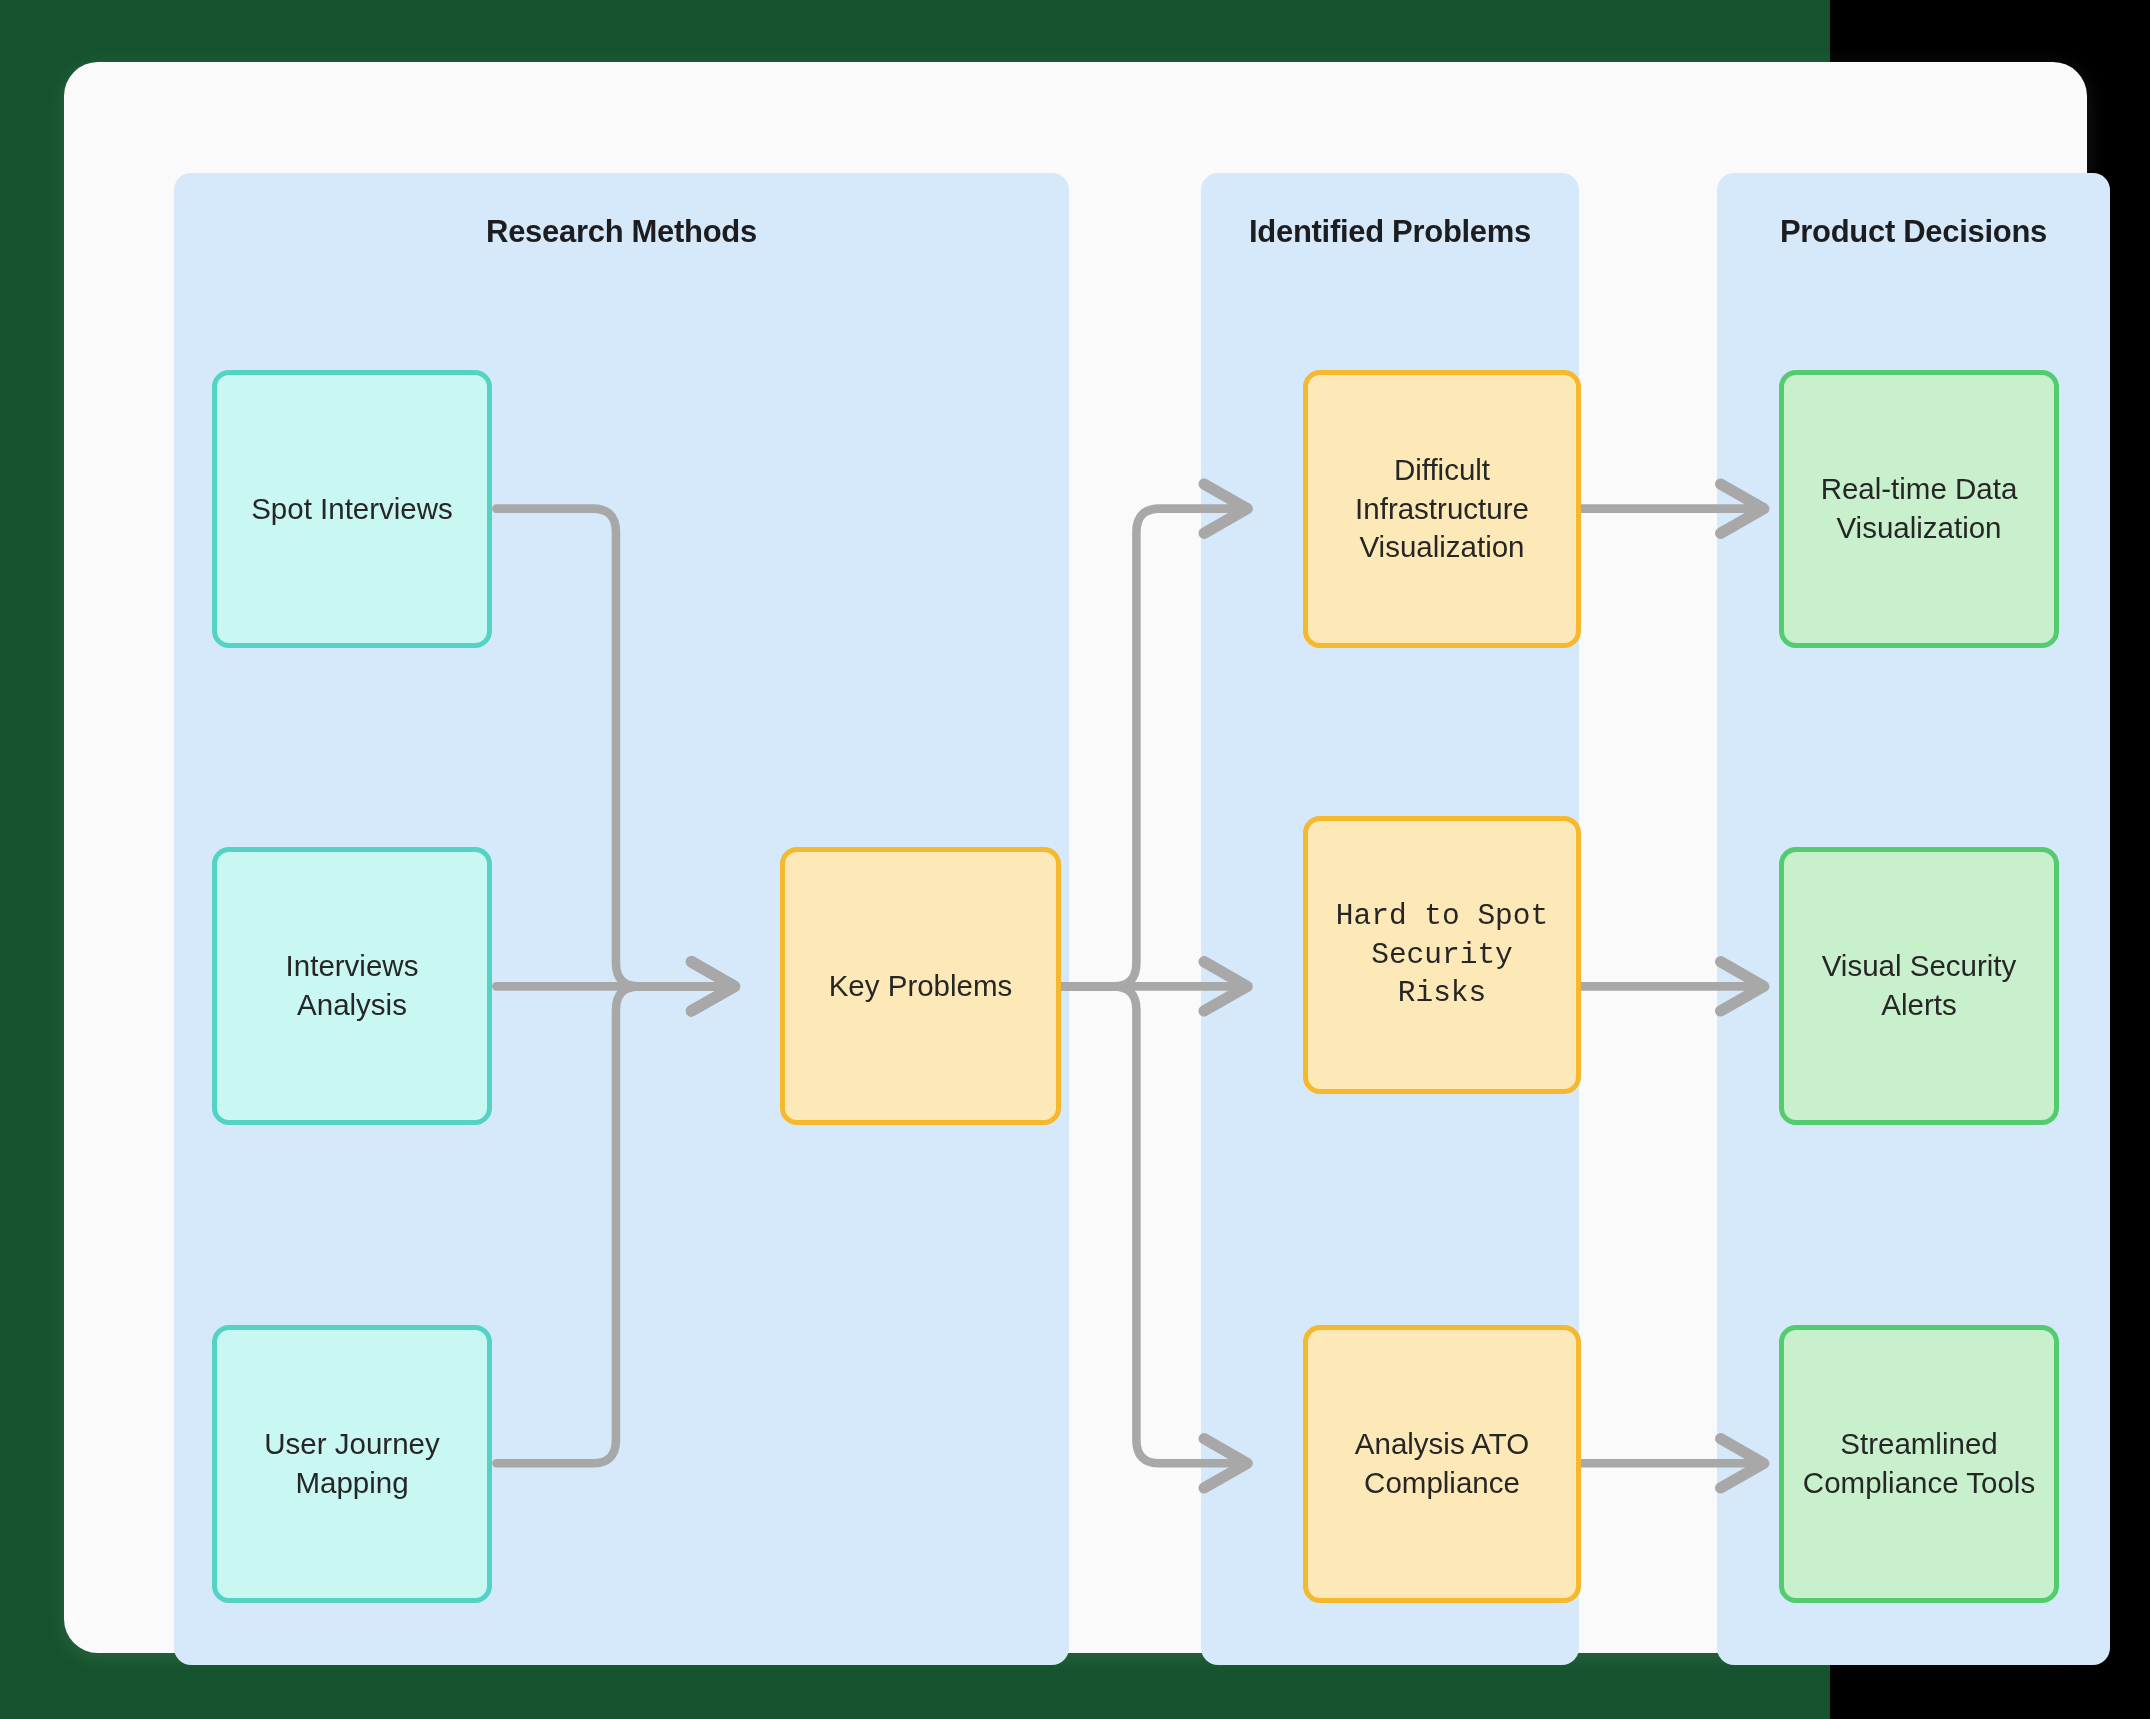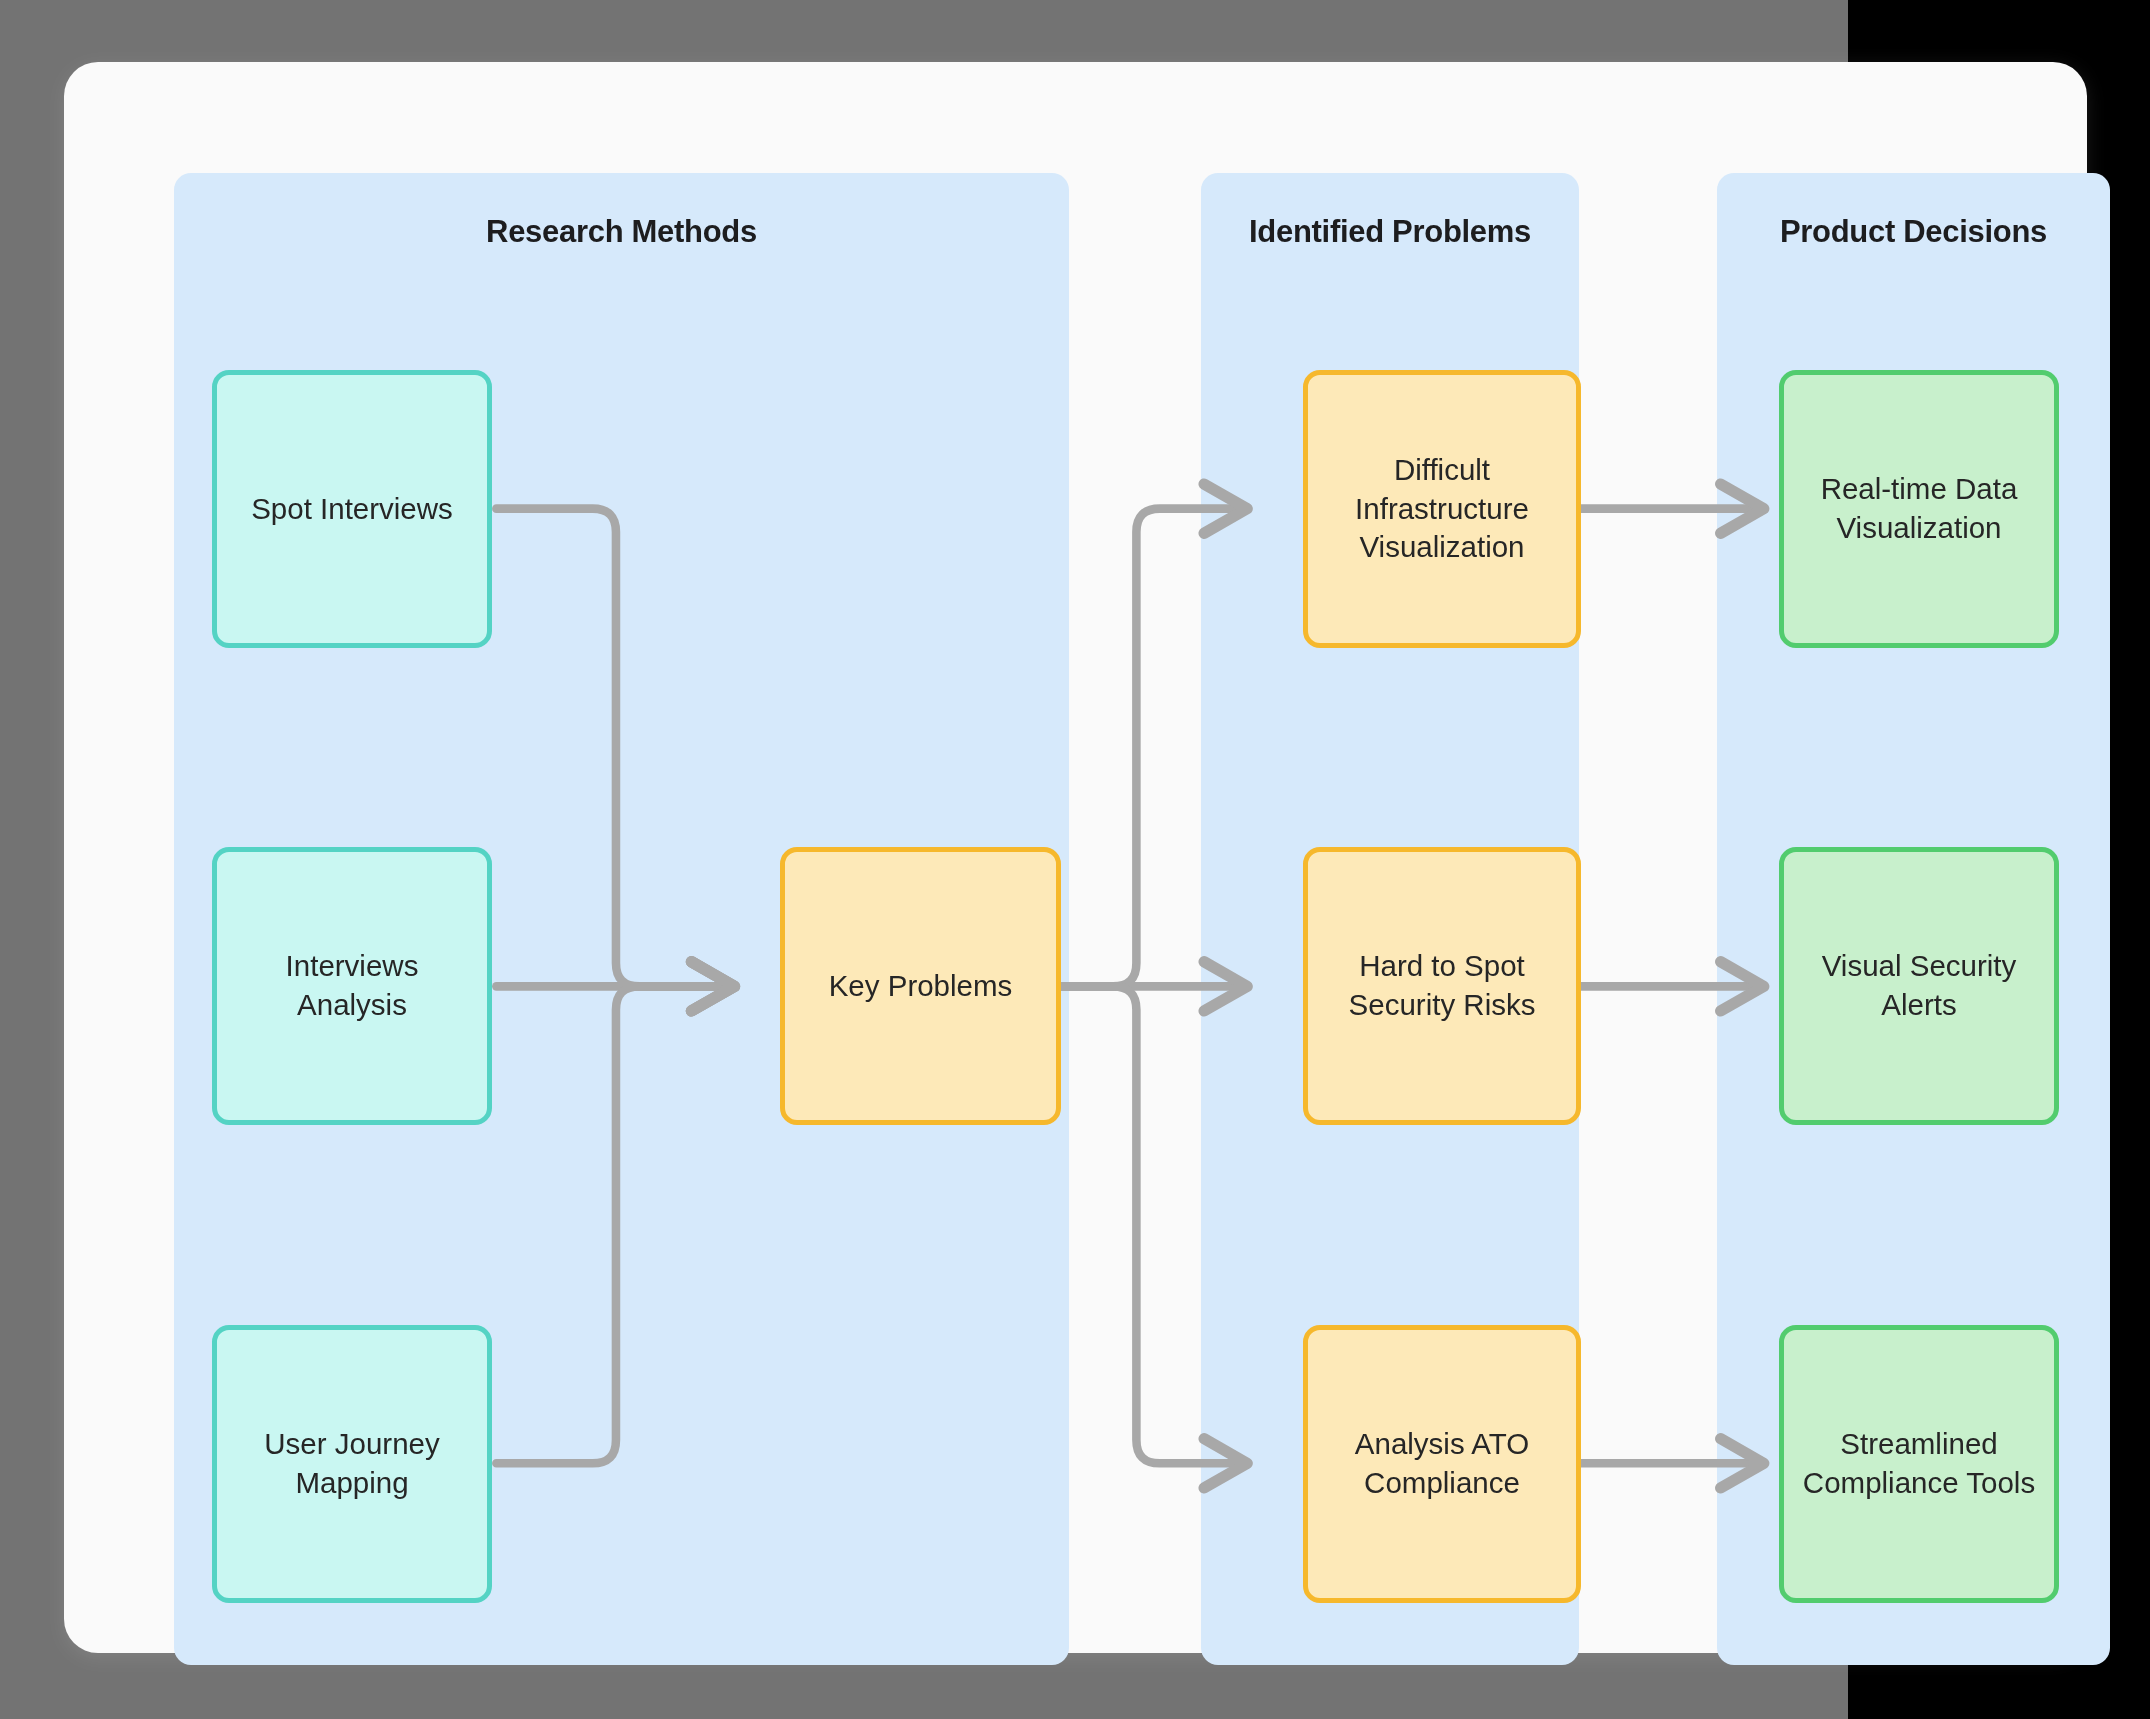--- a/index.html
+++ b/index.html
@@ -1,17 +1,17 @@
 <!DOCTYPE html>
 <html style="font-size:12.4px"><head>
 <meta charset="utf-8">
 <style>
   html,body{margin:0;padding:0;background:#000;}
   body{width:2151px;height:1719px;font-family:"Liberation Sans",sans-serif;overflow:hidden;}
-  #stage{position:relative;width:1830px;height:1719px;background:#737373;padding-left:18px;}
+  #stage{position:relative;width:1830px;height:1719px;background:#14532d;}
   #card{position:absolute;left:64px;top:62px;width:2023px;height:1591px;background:#fafafa;
         border-radius:34px;box-shadow:0 4.7px 20px rgba(255,255,255,0.10);}
   .panel{position:absolute;top:111px;height:1492px;background:#d6e9fb;border-radius:17px;}
   #panel-research{left:110px;width:895px;}
   #panel-problems{left:1137px;width:378px;}
   #panel-decisions{left:1653px;width:393px;}
   .panel-title{position:absolute;top:152px;font-size:31px;font-weight:bold;color:#1d1d1f;
                text-align:center;letter-spacing:-0.3px;}
   #title-research{left:110px;width:895px;}
   #title-problems{left:1137px;width:378px;}
@@ -75,21 +75,21 @@
 
     <div class="node amber" style="left:670px;top:785px;width:281px;height:278px;">
       <span class="lbl">Key Problems</span>
     </div>
 
     <div class="node amber" style="left:1193px;top:308px;width:278px;height:278px;">
       <span class="lbl">Difficult
 Infrastructure
 Visualization</span>
     </div>
-    <div class="node amber" style="left:1193px;top:785px;width:278px;height:278px;">
+    <div class="node amber" style="left:1193px;top:754px;width:278px;height:278px;font-family:Liberation Mono, monospace;">
       <span class="lbl">Hard to Spot
 Security Risks</span>
     </div>
     <div class="node amber" style="left:1193px;top:1263px;width:278px;height:278px;">
       <span class="lbl">Analysis ATO
 Compliance</span>
     </div>
 
     <div class="node green" style="left:1715px;top:308px;width:280px;height:278px;">
       <span class="lbl">Real-time Data

